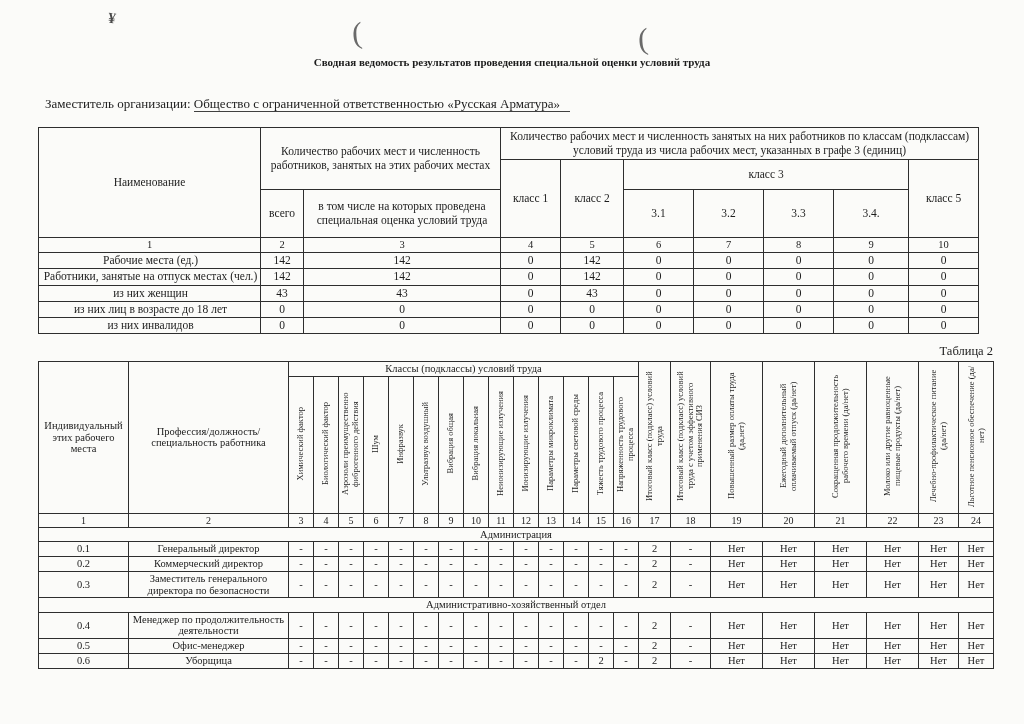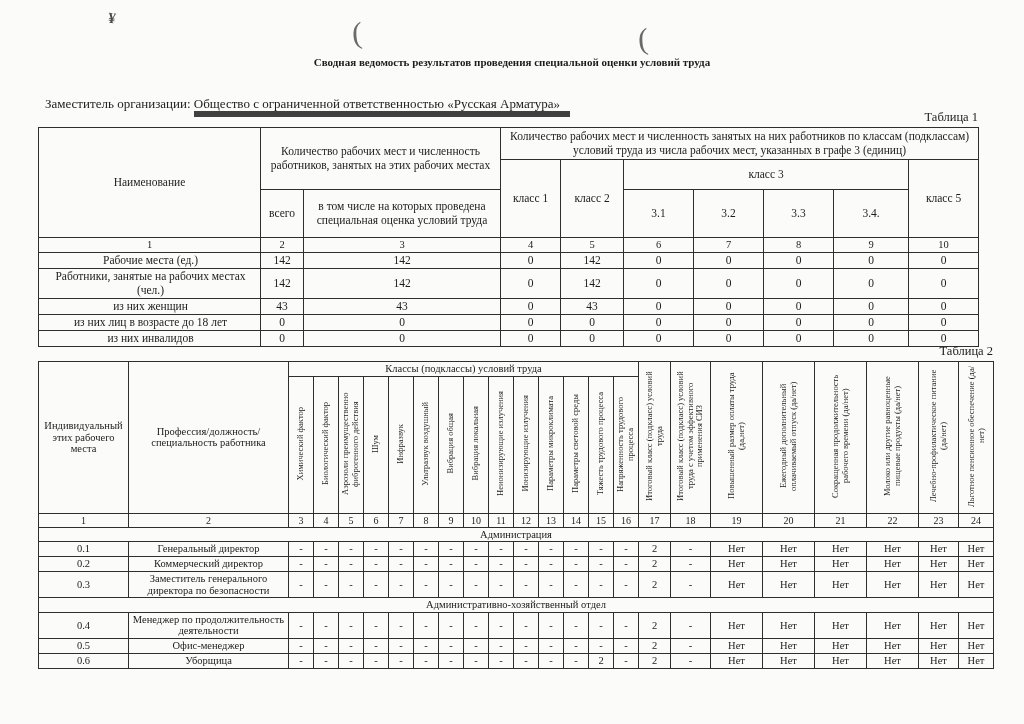--- a/index.html
+++ b/index.html
@@ -7,21 +7,21 @@
     position:relative;width:1024px;height:724px;margin:0 auto;
     background:#fbfbf9;color:#1c1c1c;overflow:hidden;
     font-family:"Liberation Serif","DejaVu Serif",serif;
   }
   .artifact{position:absolute;color:#4a4a4a;}
   .pen-mark{left:108px;top:10px;font-size:15px;transform:rotate(8deg);font-weight:bold;}
   .paren-a{left:352px;top:16px;font-size:30px;font-weight:300;color:#6a6a6a;transform:rotate(-4deg);}
   .paren-b{left:638px;top:22px;font-size:30px;font-weight:300;color:#6a6a6a;transform:rotate(-4deg);}
   .doc-title{position:absolute;top:56px;left:0;width:1024px;text-align:center;font-weight:bold;font-size:11px;}
   .org-line{position:absolute;top:96px;left:45px;font-size:13px;}
-  .org-value{border-bottom:6px solid #404040;padding-right:10px;}
+  .org-value{border-bottom:1px solid #404040;padding-right:10px;}
   .caption{position:absolute;font-size:12.5px;text-align:right;}
   .cap1{top:110px;left:38px;width:940px;}
   .cap2{top:344px;left:38px;width:955px;}
   table{border-collapse:collapse;table-layout:fixed;position:absolute;background:#fbfbf9;}
   td,th{border:1px solid #2e2e2e;font-weight:normal;text-align:center;vertical-align:middle;
         padding:1px 2px;overflow:hidden;}
   #t1{top:127px;left:38px;width:940px;font-size:11.5px;line-height:1.15;}
   #t2{top:361px;left:38px;width:955px;font-size:10.5px;line-height:1.1;}
   .t1-h1{height:32px;} .t1-h2{height:30px;} .t1-h3{height:48px;}
   .nums{height:14px;font-size:10.5px;}
@@ -46,21 +46,20 @@
   <span class="artifact paren-a">(</span>
   <span class="artifact paren-b">(</span>
 
   <div class="doc-title">Сводная ведомость результатов проведения специальной оценки условий труда</div>
 
   <div class="org-line">
     <span>Заместитель организации:</span>
     <span class="org-value">Общество с ограниченной ответственностью «Русская Арматура»</span>
   </div>
 
-  <div class="caption cap1">Таблица 1</div>
 
   <table id="t1">
     <colgroup>
       <col style="width:222px">
         <col style="width:43px">
         <col style="width:197px">
       <col style="width:60px">
         <col style="width:63px">
         <col style="width:70px">
       <col style="width:70px">
@@ -106,21 +105,21 @@
           <td>142</td>
           <td>0</td>
           <td>142</td>
           <td>0</td>
           <td>0</td>
           <td>0</td>
           <td>0</td>
           <td>0</td>
         </tr>
     <tr class="t1-data">
-      <td class="lbl">Работники, занятые на рабочих местах (чел.)</td>
+      <td class="lbl">Работники, занятые на отпуск местах (чел.)</td>
     <td>142</td>
           <td>142</td>
           <td>0</td>
           <td>142</td>
           <td>0</td>
           <td>0</td>
           <td>0</td>
           <td>0</td>
           <td>0</td>
         </tr>

